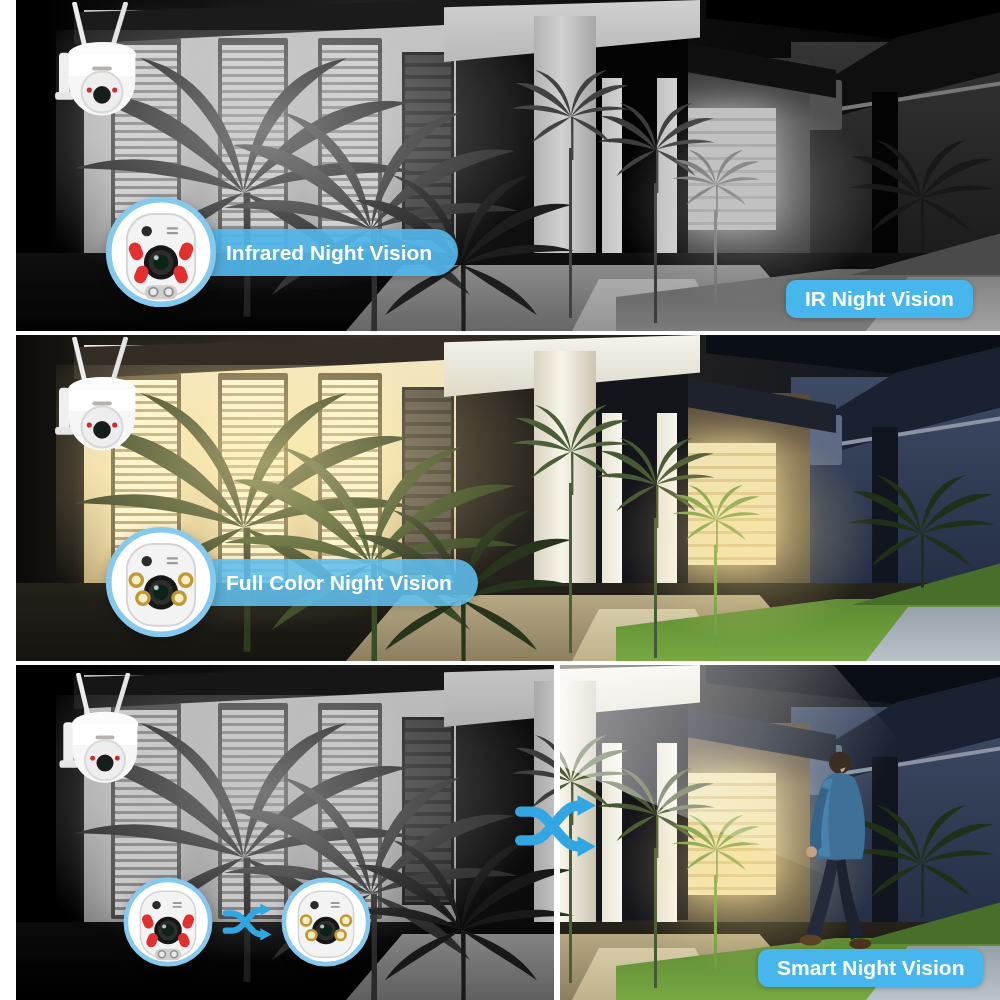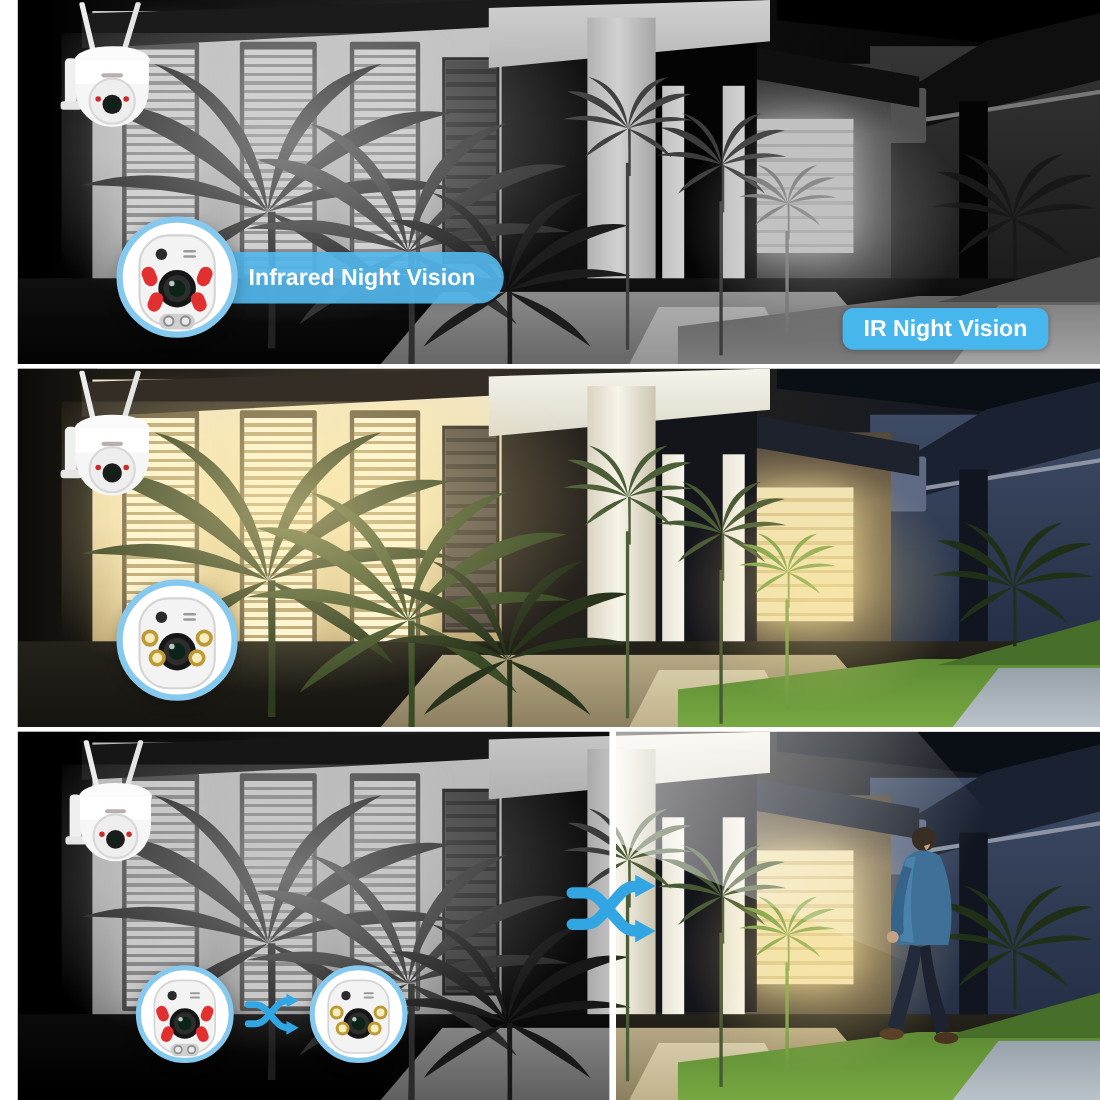--- a/index.html
+++ b/index.html
@@ -254,21 +254,21 @@
 </div>
     <svg class="cam-product" style="left:25px;top:2px;width:122px;height:132px;" viewBox="0 0 120 135">
         <use href="#ptzcam"></use>
       </svg>
     <div class="pill" style="left:140px;top:229px;">
         <span>Infrared Night Vision</span>
       </div>
     <svg class="lens-circle" style="left:88px;top:195px;width:114px;height:114px;" viewBox="0 0 120 120">
         <use href="#cam-ir"></use>
       </svg>
-    <div class="badge" style="left:750px;top:280px;">
+    <div class="badge" style="left:770px;top:280px;">
       <span>IR Night Vision</span></div>
   </section>
 
   <section class="panel" id="panel-color">
     <div class="scene-slot">
   <div class="scene-root">
     <div class="s ldark"></div>
     <div class="s skytr"></div>
     <div class="s house-right"></div>
     <div class="s roof-right"></div>
@@ -333,20 +333,23 @@
               <use href="#palm-g"></use>
             </svg>
           </div>
     <div class="s glow glow-wall"></div>
     <div class="s glow glow-garage"></div>
   </div>
 </div>
     <svg class="cam-product" style="left:25px;top:2px;width:122px;height:132px;" viewBox="0 0 120 135">
         <use href="#ptzcam"></use>
       </svg>
+    <div class="pill" style="left:140px;top:224px;background:rgba(96,190,238,.88);">
+      <span>Full Color Night Vision</span>
+      </div>
     <svg class="lens-circle" style="left:88px;top:190px;width:114px;height:114px;" viewBox="0 0 120 120">
         <use href="#cam-color"></use>
       </svg>
   </section>
 
   <section class="panel" id="panel-smart">
     <div class="half half-left mono">
       <div class="scene-slot">
   <div class="scene-root">
     <div class="s ldark"></div>
@@ -461,15 +464,17 @@
       </svg>
     <svg class="lens-circle" style="left:106px;top:211px;width:92px;height:92px;" viewBox="0 0 120 120">
         <use href="#cam-ir"></use>
       </svg>
     <svg class="swap" style="left:206px;top:236px;width:52px;height:42px;" viewBox="0 0 84 64">
         <use href="#swap-g"></use>
       </svg>
     <svg class="lens-circle" style="left:264px;top:211px;width:92px;height:92px;" viewBox="0 0 120 120">
         <use href="#cam-color"></use>
       </svg>
+    <div class="badge" style="left:742px;top:284px;">
+      <span>Smart Night Vision</span></div>
   </section>
 
 </div>
 
 </body></html>

